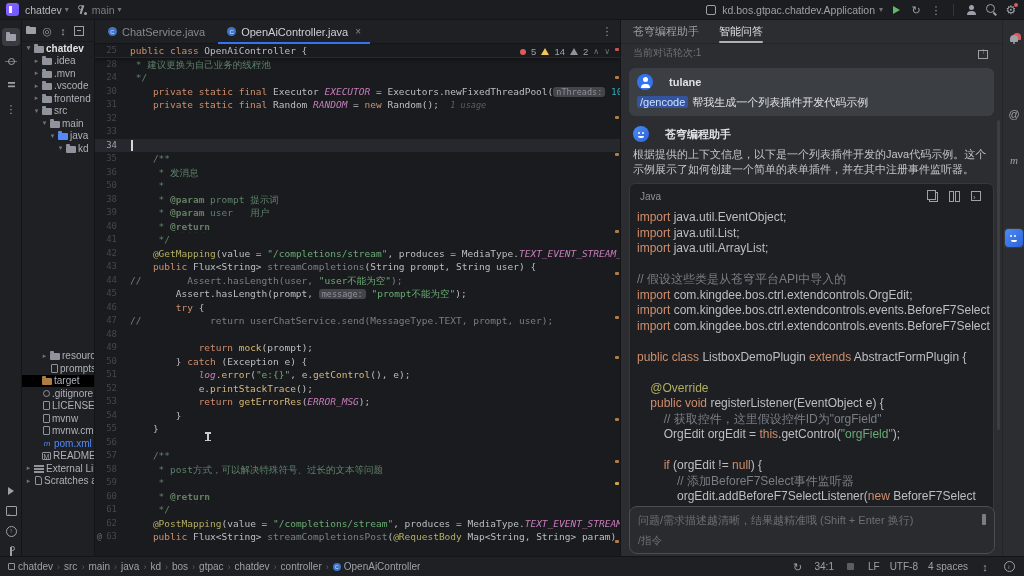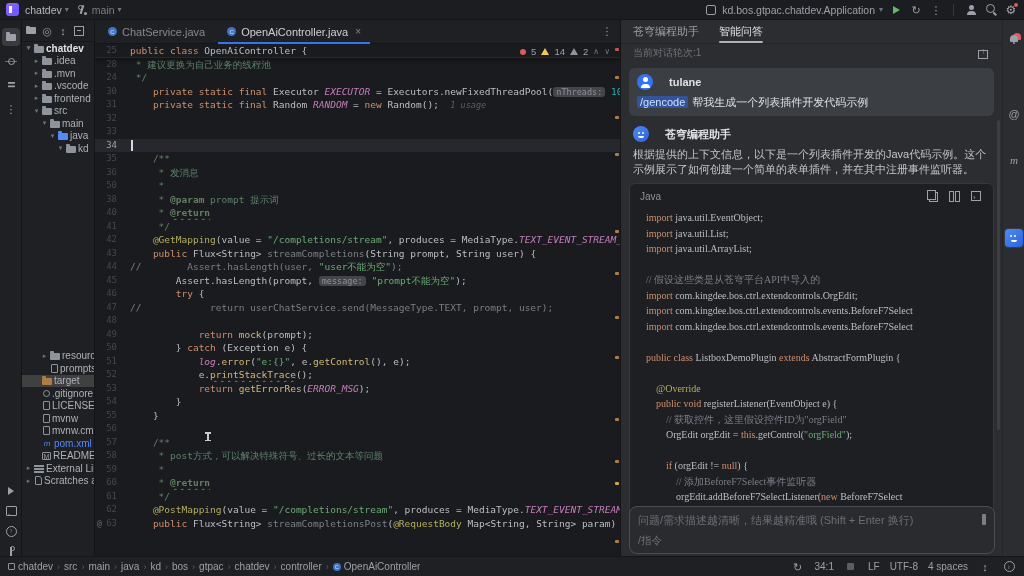--- a/index.html
+++ b/index.html
@@ -67,21 +67,21 @@
   
   .lstrip{position:absolute;left:0;top:20px;width:22px;height:536px;background:#1e2023;border-right:1px solid #141517;}
   .lstrip .slot{position:absolute;left:2px;width:18px;height:18px;border-radius:4px;display:flex;align-items:center;justify-content:center;}
   .slot.active{background:#393b40;}
   
   .project{position:absolute;left:22px;top:20px;width:73px;height:536px;background:#1e2023;border-right:1px solid #141517;overflow:hidden;}
   .pheader{height:22px;display:flex;align-items:center;gap:2px;padding:0 2px;border-bottom:1px solid #17181a;}
   .tree{position:relative;}
   .trow{height:12.5px;display:flex;align-items:center;gap:2px;white-space:nowrap;overflow:hidden;font-size:10px;color:#aeb1b8;}
   .trow .tchev{color:#6f737a;font-size:7px;width:7px;flex:none;text-align:center;}
-  .trow.sel{background:#404040;}
+  .trow.sel{background:#000000;}
   .trow.bold{font-weight:bold;color:#dfe1e5;}
   .trow.bold .tlabel{text-decoration:underline wavy #c75450 1px;text-underline-offset:2px;}
   .trow.blue .tlabel{color:#548af7;}
   .ti{flex:none;width:10px;height:9px;position:relative;display:inline-block;}
   .ti-folder{background:#8f939b;border-radius:1px;height:7px;margin-top:2px;}
   .ti-folder::before{content:"";position:absolute;top:-2px;left:0;width:4px;height:2px;background:inherit;border-radius:1px 1px 0 0;}
   .ti-folder.src{background:#548af7;}
   .ti-folder.ex{background:#b07c45;}
   .ti-file{width:7px;height:9px;border:1px solid #8f939b;border-radius:1px;margin-left:1px;}
   .ti-git{width:7px;height:7px;border:1.5px solid #8f939b;border-radius:50%;margin:1px 0 0 1px;}
@@ -139,21 +139,21 @@
   .avatar.bot::before{width:2px;height:2px;left:5px;top:6px;box-shadow:4px 0 0 #fff;background:#fff;border-radius:50%;}
   .avatar.bot::after{left:5px;bottom:4px;width:6px;height:2px;border-radius:0 0 3px 3px;}
   .umsg{margin-top:5px;color:#dfe1e5;font-size:11px;}
   .cmdchip{background:#33539c;color:#cfe0ff;border-radius:2px;padding:0 3px;margin-right:4px;}
   .replyhead{margin:10px 12px 0 12px;}
   .rname{color:#dfe1e5;font-weight:bold;font-size:11px;}
   .para{margin:5px 12px 0 12px;color:#c2c5cb;font-size:11px;line-height:15px;}
   .codeblock{margin:6px 8px 0 8px;background:#1d1f23;border:1px solid #36383c;border-radius:6px;height:336px;overflow:hidden;}
   .cbhead{height:24px;display:flex;align-items:center;justify-content:space-between;padding:0 10px;color:#8f939b;font-size:10px;}
   .cbicons{display:flex;gap:8px;}
-  .cbody{font-family:Liberation Serif, serif;font-size:10px;padding:2px 0 0 16px;overflow:hidden;}
+  .cbody{font-family:Liberation Sans, sans-serif;font-size:12px;padding:2px 0 0 7px;overflow:hidden;}
   .crow{height:15.5px;line-height:15.5px;white-space:pre;overflow:hidden;}
   .inputbox{position:absolute;left:8px;top:486px;width:366px;height:48px;background:#292b2e;border:1px solid #4a4d53;border-radius:8px;padding:6px 8px;}
   .ph{color:#6b6f76;font-size:11px;}
   .ph2{position:absolute;left:8px;bottom:5px;color:#6b6f76;font-size:10.5px;}
   .inputcaret{position:absolute;right:8px;top:7px;width:4px;height:11px;border-radius:1px;background:#8f939b;opacity:.8;}
   .rscroll{position:absolute;right:2px;top:100px;width:3px;height:310px;background:#4a4d52;border-radius:2px;opacity:.55;}
   
   .rstrip{position:absolute;left:1002px;top:20px;width:22px;height:536px;background:#2b2d30;border-left:1px solid #232528;}
   .rstrip .slot{position:absolute;left:1px;width:20px;height:20px;border-radius:4px;display:flex;align-items:center;justify-content:center;}
   .rstrip .slot.active{background:#393b40;}
@@ -405,20 +405,24 @@
           <div class="gut">36</div>
           <div class="code"><span class="tk d">     * 发消息</span></div>
         </div>
         <div class="edrow">
           <div class="gut">50</div>
           <div class="code"><span class="tk d">     *</span></div>
         </div>
         <div class="edrow">
           <div class="gut">38</div>
           <div class="code"><span class="tk d">     * </span><span class="tk dt">@param</span><span class="tk d"> prompt 提示词</span></div>
+        </div>
+        <div class="edrow">
+          <div class="gut">39</div>
+          <div class="code"><span class="tk d">     * </span><span class="tk dt">@param</span><span class="tk d"> user   用户</span></div>
         </div>
         <div class="edrow">
           <div class="gut">40</div>
           <div class="code"><span class="tk d">     * </span><span class="tk dt wv">@return</span></div>
         </div>
         <div class="edrow">
           <div class="gut">41</div>
           <div class="code"><span class="tk d">     */</span></div>
         </div>
         <div class="edrow">

